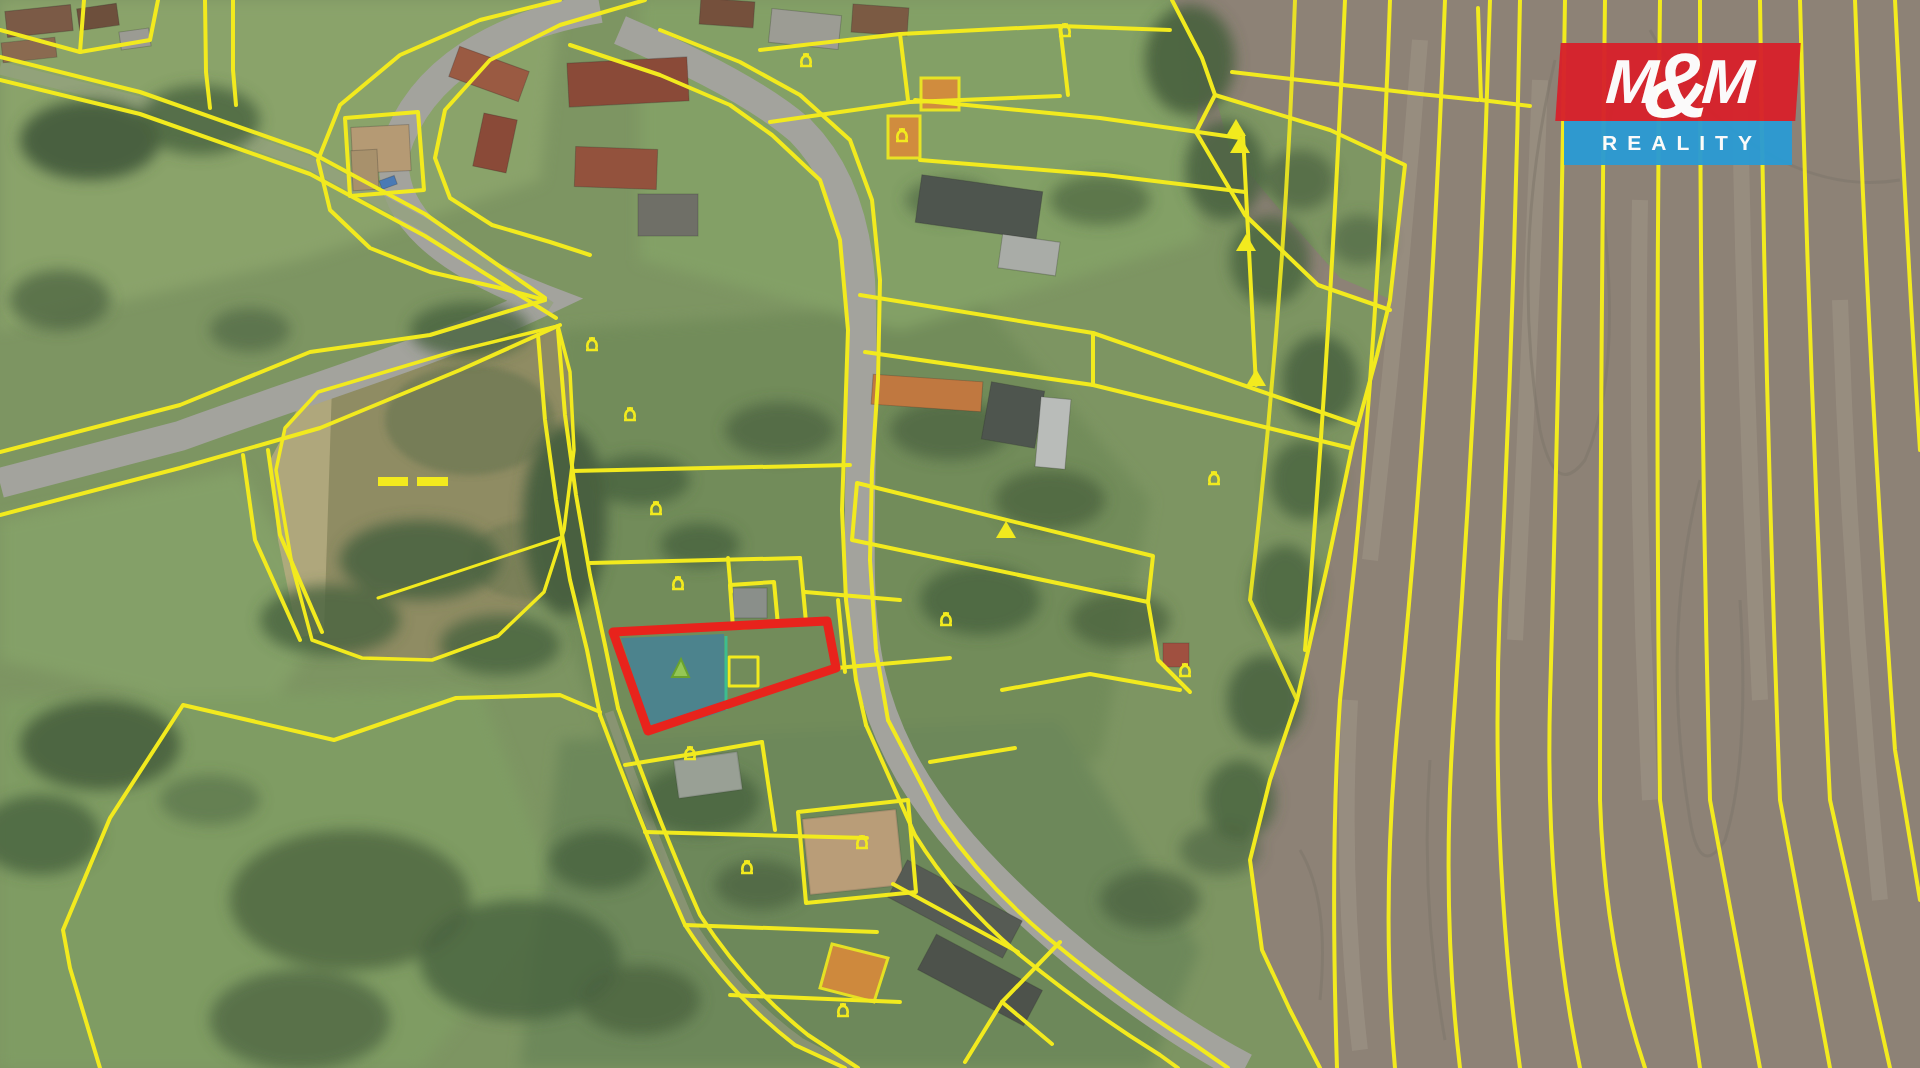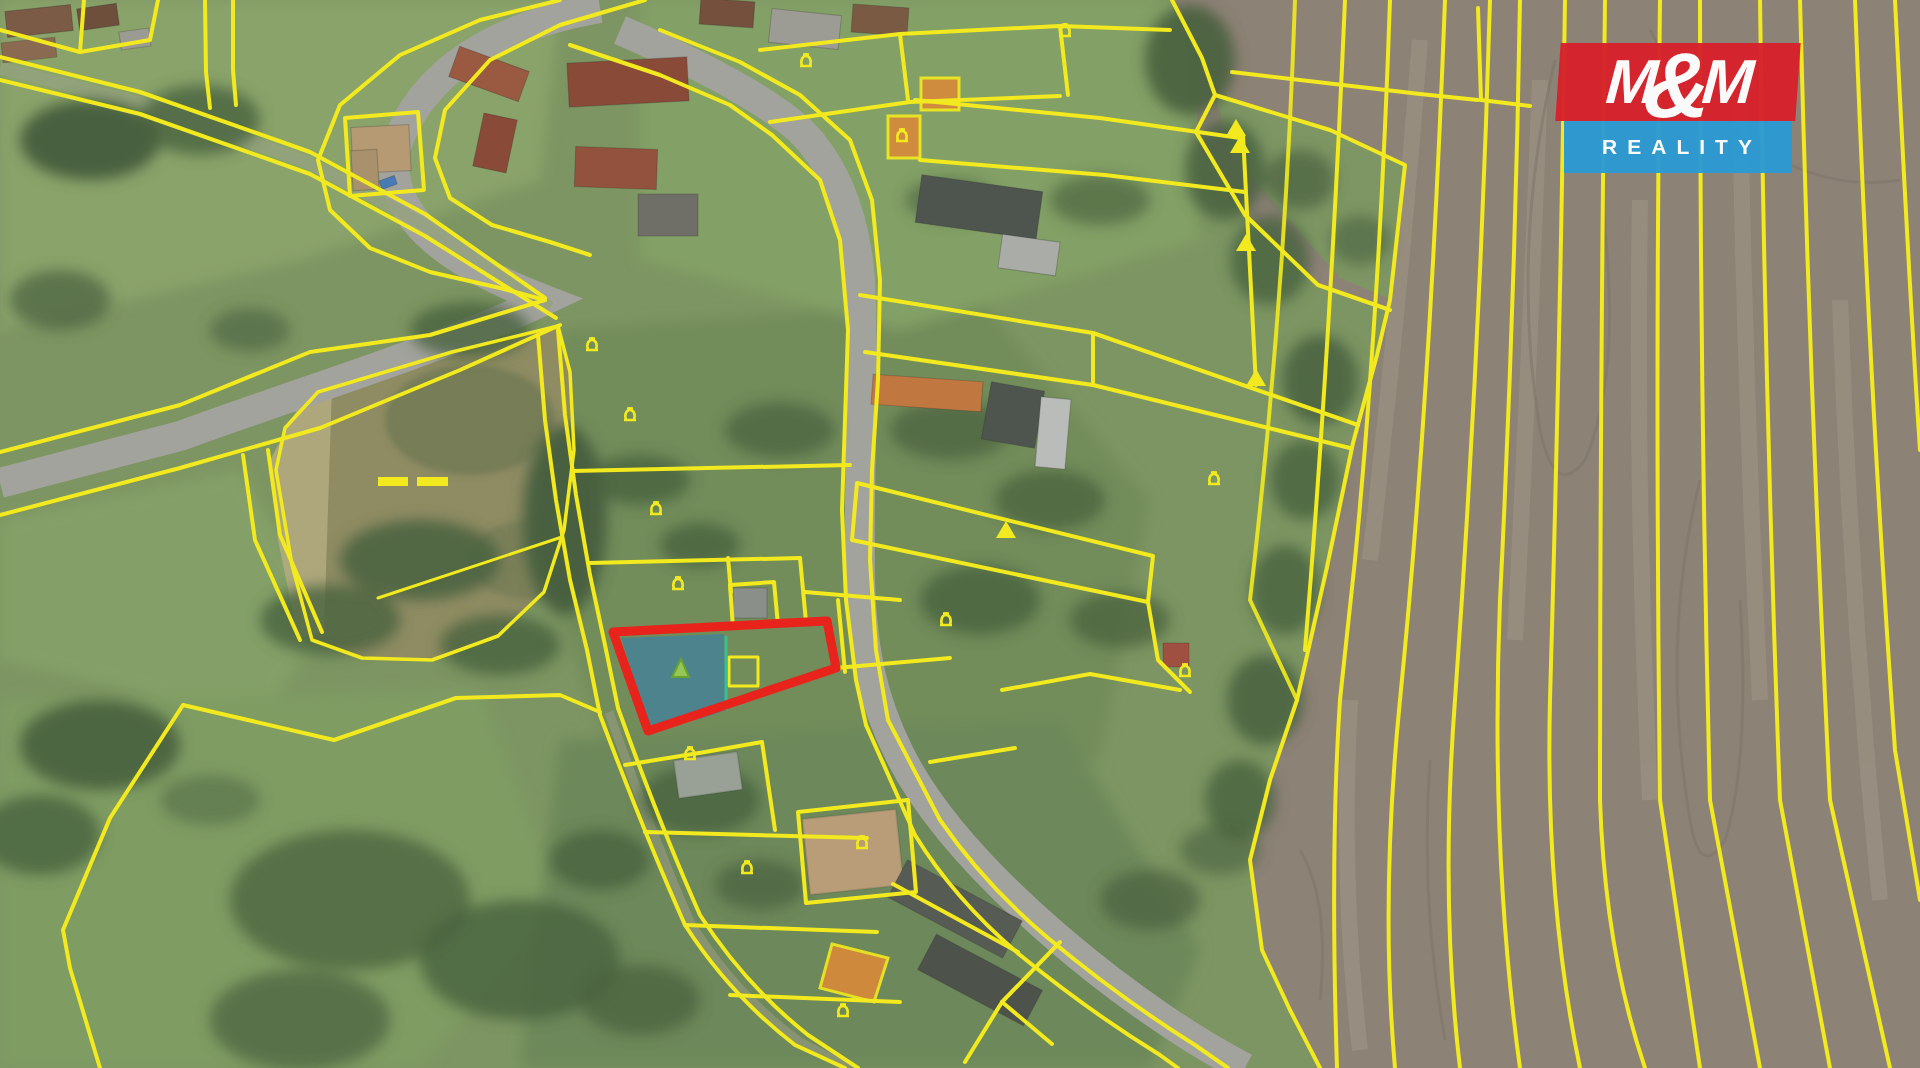--- a/index.html
+++ b/index.html
@@ -11,21 +11,21 @@
   .stage{position:relative;width:1920px;height:1068px;overflow:hidden;
          font-family:"Liberation Sans", sans-serif;}
   .stage svg{position:absolute;left:0;top:0;}
   .logo{position:absolute;left:1558px;top:43px;width:240px;opacity:.96;}
   .logo-top{background:var(--logo_red);height:78px;display:flex;align-items:center;
             justify-content:center;transform:skewX(-4deg);}
   .logo-top .m{color:#fff;font-weight:900;font-size:62px;font-style:italic;
                letter-spacing:-4px;line-height:1;}
   .logo-top .amp{color:#fff;font-weight:900;font-size:92px;font-style:italic;
                line-height:1;margin:0 -9px;position:relative;top:3px;z-index:2;}
-  .logo-bottom{background:var(--logo_blue);height:52px;width:228px;margin:0 auto;
+  .logo-bottom{background:var(--logo_blue);height:44px;width:228px;margin:0 auto;
                display:flex;align-items:center;justify-content:center;
                color:#fff;font-weight:bold;font-size:21px;letter-spacing:10px;
                padding-left:8px;box-sizing:border-box;}
 </style>
 </head>
 <body>
 
 <div class="stage">
 <svg width="1920" height="1068" viewBox="0 0 1920 1068" xmlns="http://www.w3.org/2000/svg">
   <defs>

